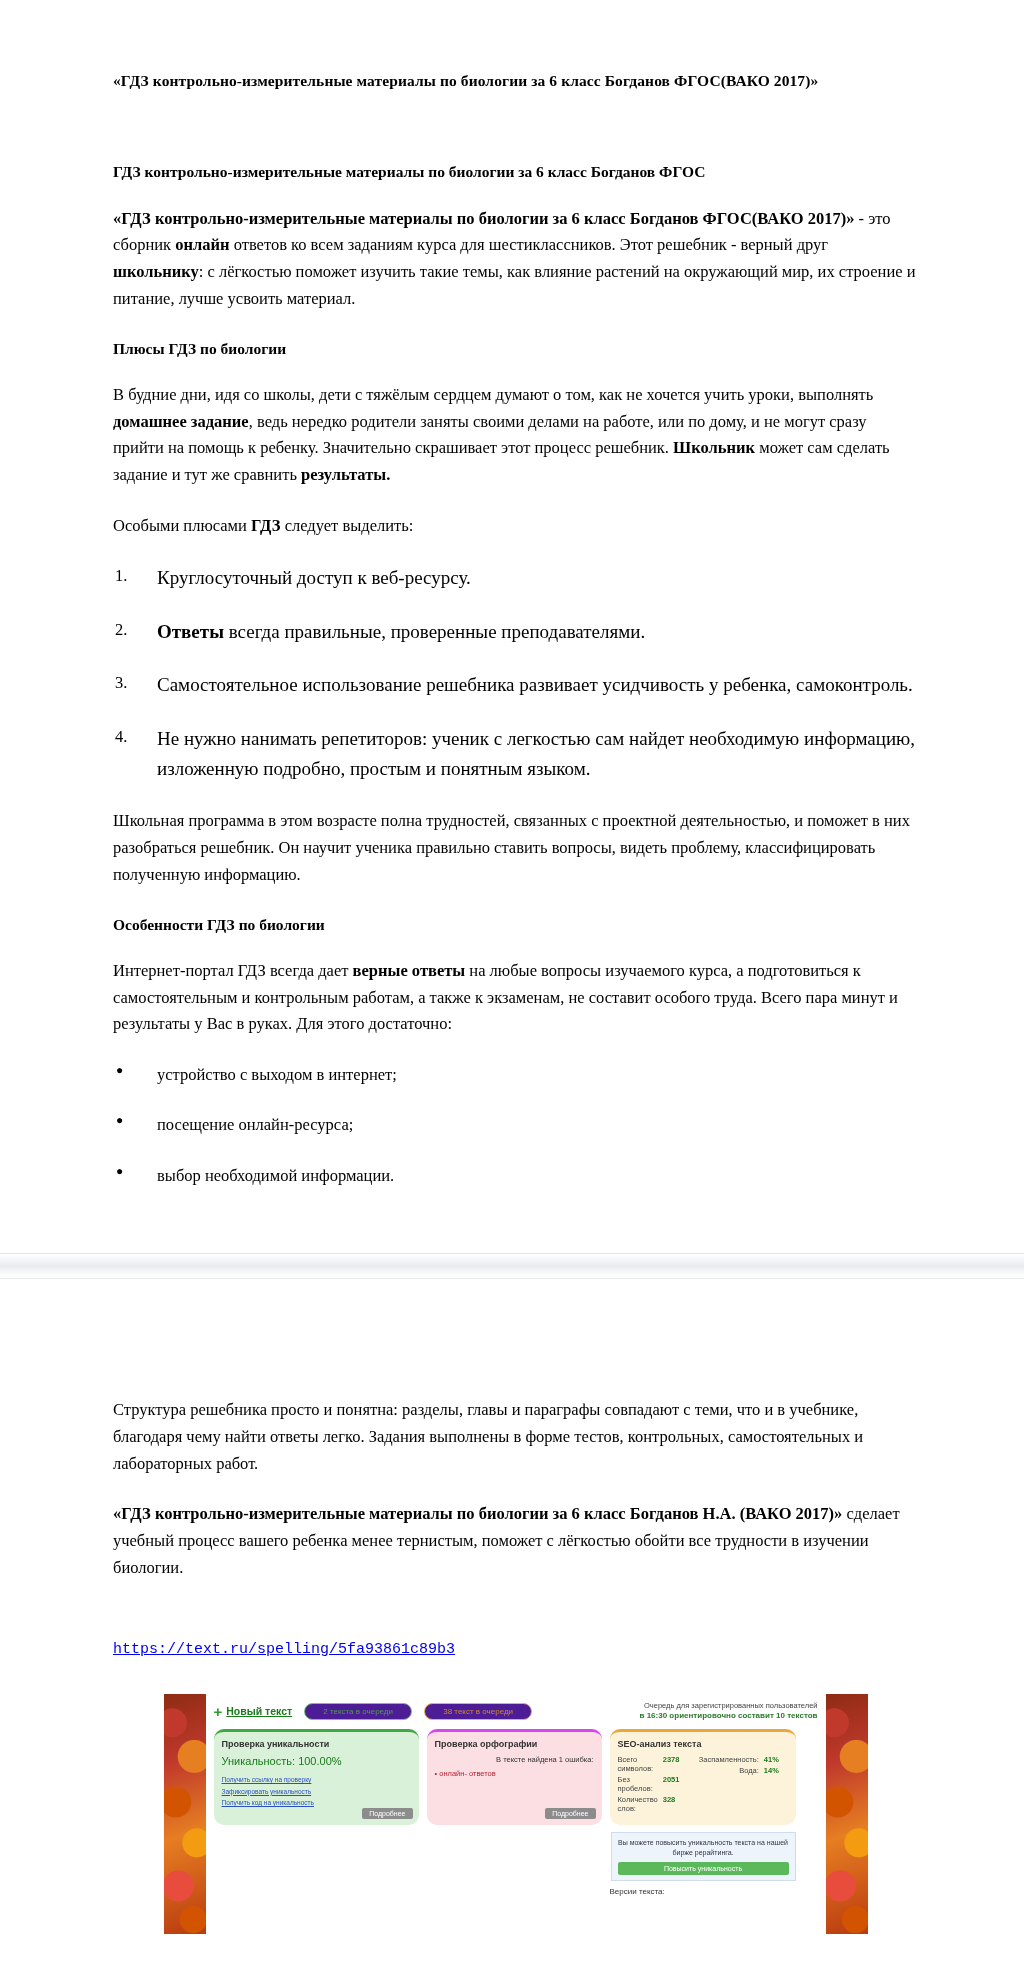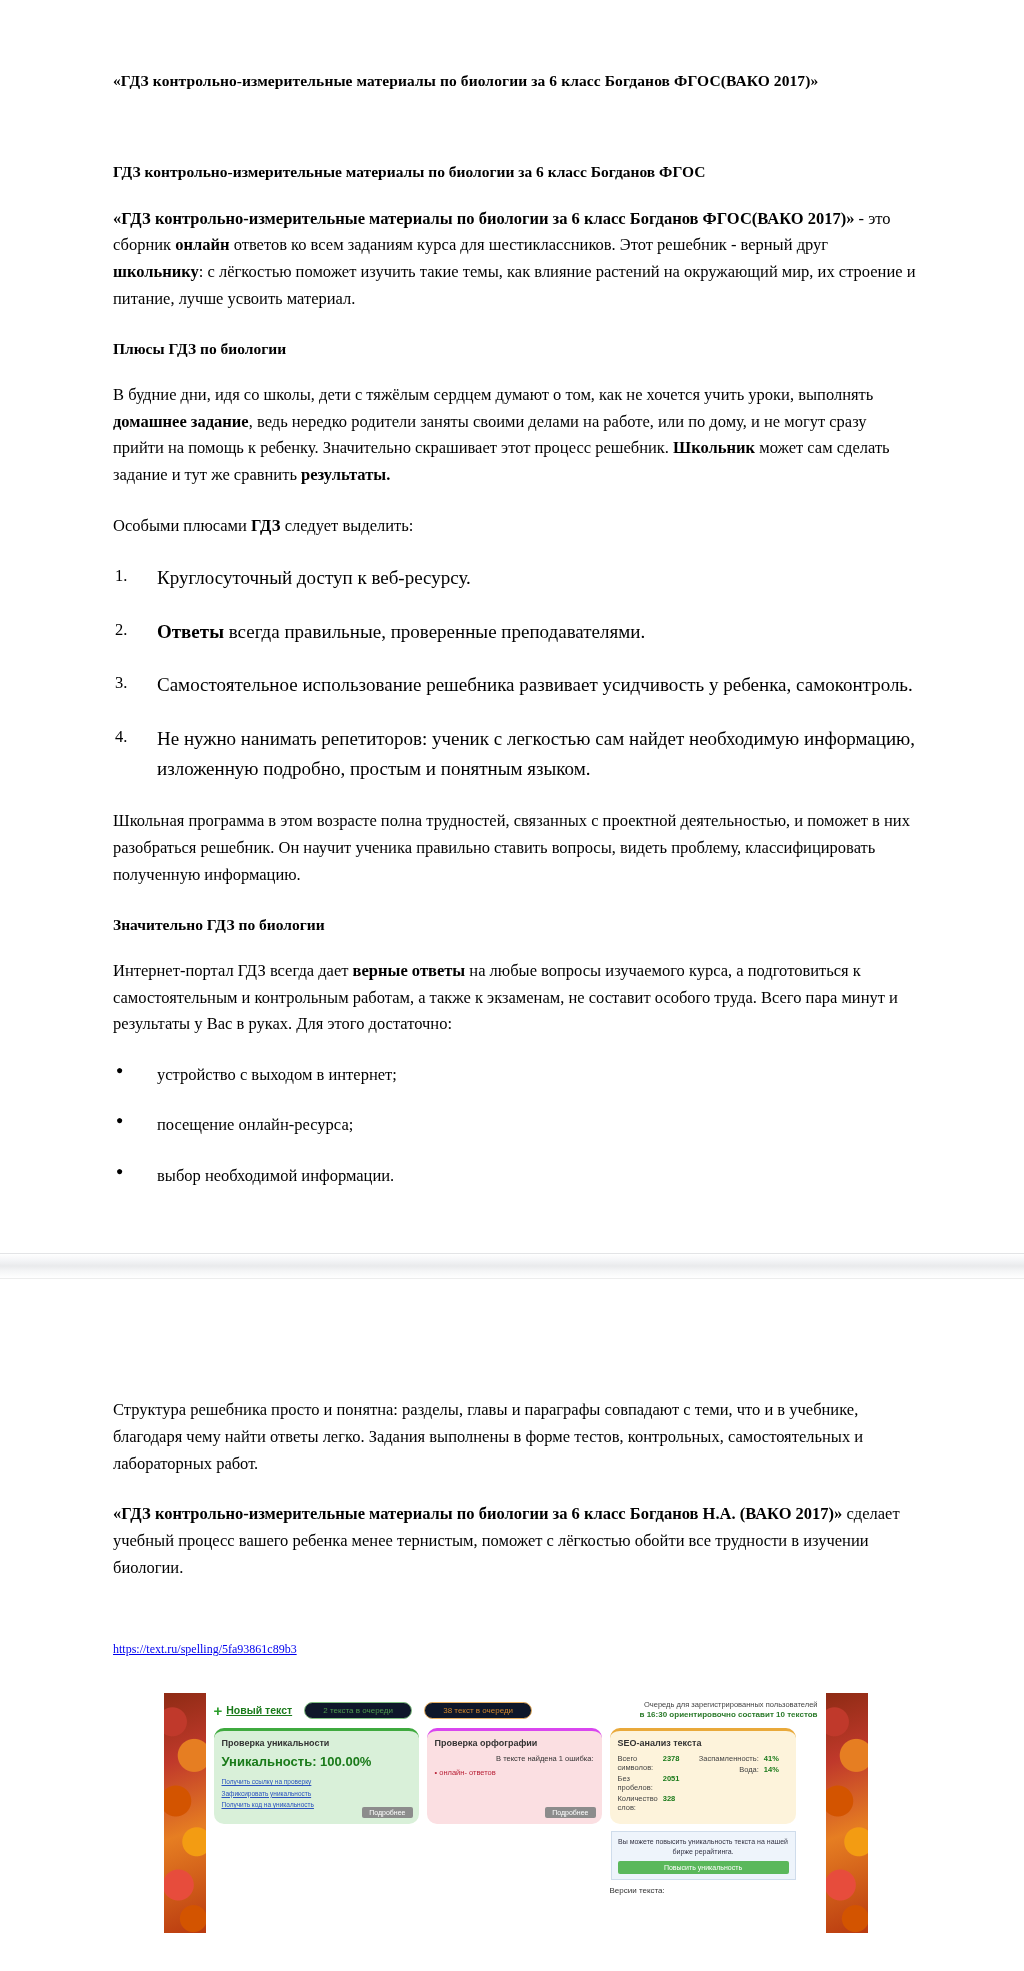--- a/index.html
+++ b/index.html
@@ -89,22 +89,22 @@
   ul.bullet-list > li::before {
     content: "\25CF";
     position: absolute;
     left: 3px;
     top: -1px;
     font-size: 12px;
   }
   a.source-link {
     color: #0000ee;
     text-decoration: underline;
-    font-family: Liberation Serif, serif;
-    font-size: 12px;
+    font-family: Liberation Mono, monospace;
+    font-size: 15px;
     margin-top: 16px;
   }
   .link-wrap { margin: 58px 0 36px 0; }
 
   
   .shot {
     position: relative;
     margin: 0 auto;
     width: 704px;
     height: 240px;
@@ -137,36 +137,36 @@
   .shot-toolbar { display: flex; align-items: center; gap: 12px; height: 22px; }
   .new-text { display:flex; align-items:center; gap:4px; }
   .plus-icon { color: #2a9d2a; font-weight: bold; font-size: 15px; line-height: 1; }
   .new-text-label { color: #1a7a1a; font-weight: bold; font-size: 10.5px; text-decoration: underline; }
   .queue-pill {
     border: 1px solid #7fbf7f;
     border-radius: 9px;
     font-size: 8px;
     color: #4f9a4f;
     padding: 3px 16px;
-    background: #0f172a;
+    background: #4c1d95;
     min-width: 108px;
     text-align: center;
   }
   .queue-pill.orange { border-color: #e8b060; color: #d1872c; }
   .queue-right { margin-left: auto; text-align: right; line-height: 1.35; }
   .queue-right .l1 { font-size: 7.5px; color: #444; }
   .queue-right .l2 { font-size: 8px; color: #2a7a2a; font-weight: bold; }
 
   .shot-cards { display: flex; gap: 8px; margin-top: 7px; align-items: flex-start; }
   .card { border-radius: 10px; position: relative; }
   .card-uniq { width: 205px; background: #d9f0d9; border-top: 3px solid #3faa3f; padding: 7px 8px; min-height: 96px; }
   .card-orf  { width: 175px; background: #fbdfe2; border-top: 3px solid #d946ef; padding: 7px 8px; min-height: 96px; }
   .card-seo  { width: 186px; background: #fdf3db; border-top: 3px solid #e9a93a; padding: 7px 8px; min-height: 96px; }
   .card-title { font-size: 9px; font-weight: bold; color: #333; margin-bottom: 6px; }
-  .uniq-val { font-size: 13px; font-weight: bold; color: #333; }
+  .uniq-val { font-size: 11px; font-weight: normal; color: #333; }
   .uniq-val span { color: #1a7a1a; }
   .card-links { margin-top: 7px; font-size: 6.5px; line-height: 1.75; color: #2a52be; }
   .card-links div { text-decoration: underline; }
   .orf-note { font-size: 7.5px; color: #333; text-align: right; margin-bottom: 5px; }
   .orf-err { font-size: 7.5px; color: #b81f35; }
   .seo-row { display: flex; justify-content: flex-end; gap: 5px; font-size: 7.5px; margin-bottom: 2px; }
   .seo-row .k { color: #444; }
   .seo-row .v { color: #1a7a1a; font-weight: bold; min-width: 26px; text-align: left; }
   .seo-grid2 { display:flex; gap: 10px; }
   .btn-detail {
@@ -206,21 +206,21 @@
 
     <ol class="num-list">
       <li><span>Круглосуточный доступ к веб-ресурсу.</span></li>
       <li><b>Ответы</b><span> всегда правильные, проверенные преподавателями.</span></li>
       <li><span>Самостоятельное использование решебника развивает усидчивость у ребенка, самоконтроль.</span></li>
       <li><span>Не нужно нанимать репетиторов: ученик с легкостью сам найдет необходимую информацию, изложенную подробно, простым и понятным языком.</span></li>
     </ol>
 
     <p class="body">Школьная программа в этом возрасте полна трудностей, связанных с проектной деятельностью, и поможет в них разобраться решебник. Он научит ученика правильно ставить вопросы, видеть проблему, классифицировать полученную информацию.</p>
 
-    <div class="sec-heading">Значительно ГДЗ по биологии</div>
+    <div class="sec-heading">Особенности ГДЗ по биологии</div>
 
     <p class="body"><span>Интернет-портал ГДЗ всегда дает </span><b>верные ответы</b><span> на любые вопросы изучаемого курса, а подготовиться к самостоятельным и контрольным работам, а также к экзаменам, не составит особого труда. Всего пара минут и результаты у Вас в руках. Для этого достаточно:</span></p>
 
     <ul class="bullet-list">
       <li>устройство с выходом в интернет;</li>
       <li>посещение онлайн-ресурса;</li>
       <li>выбор необходимой информации.</li>
     </ul>
 
   </div>

